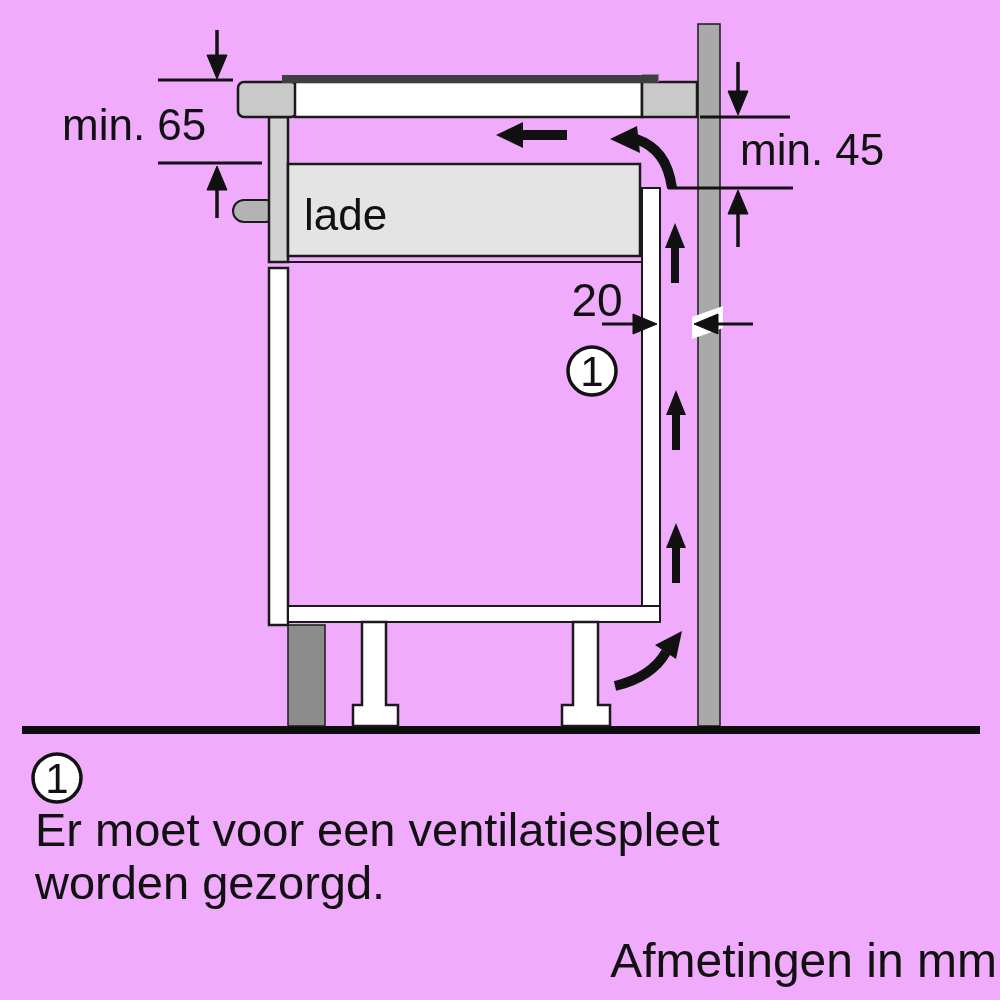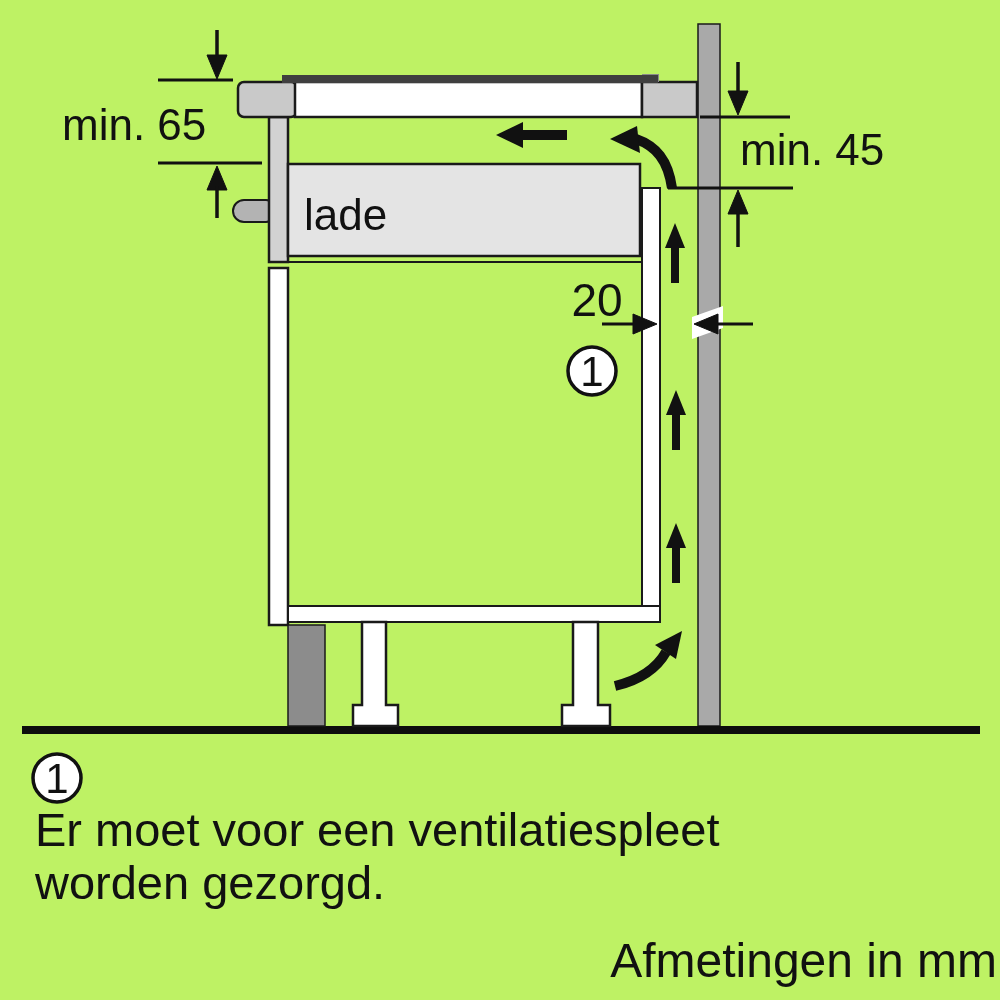--- a/index.html
+++ b/index.html
@@ -5,21 +5,21 @@
   html, body {
     margin: 0;
     padding: 0;
     background: #ffffff;
     font-family: "Liberation Sans", sans-serif;
   }
   #stage {
     position: relative;
     width: 1000px;
     height: 1000px;
-    background: #bef264;
+    background: #f0abfc;
     overflow: hidden;
   }
   svg text {
     font-family: "Liberation Sans", sans-serif;
     fill: #111111;
   }
   .dim-label { font-size: 44px; }
   .gap-label { font-size: 46px; }
   .drawer-label { font-size: 44px; }
   .callout-digit { font-size: 42px; }

